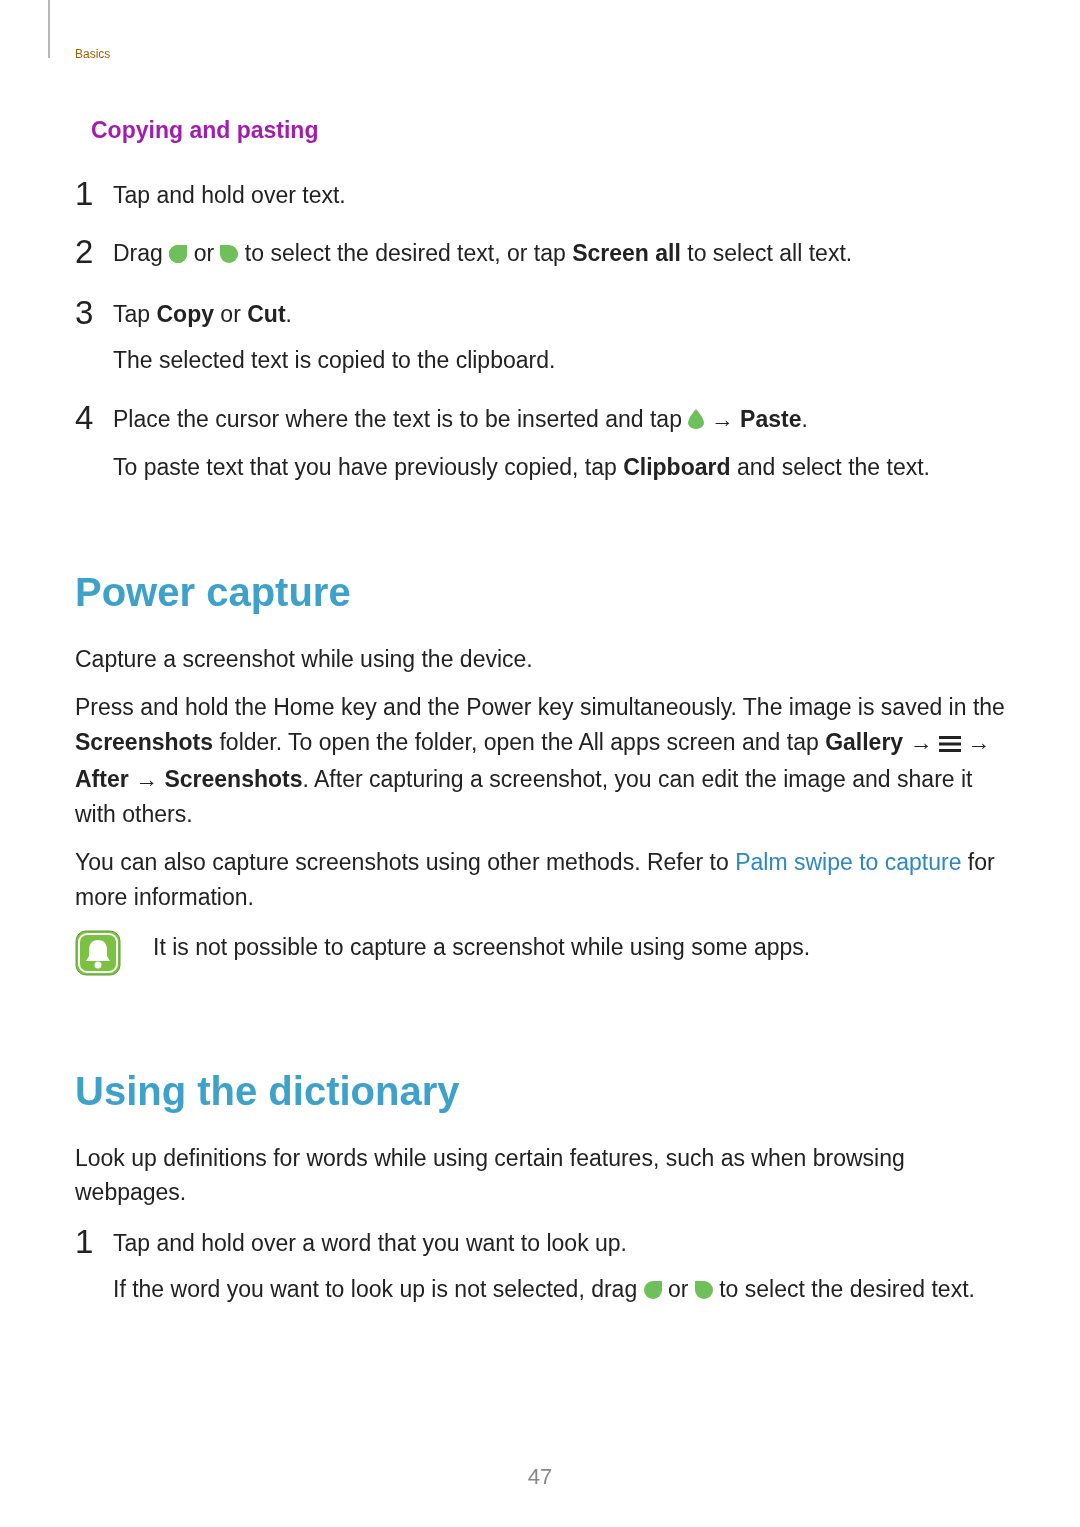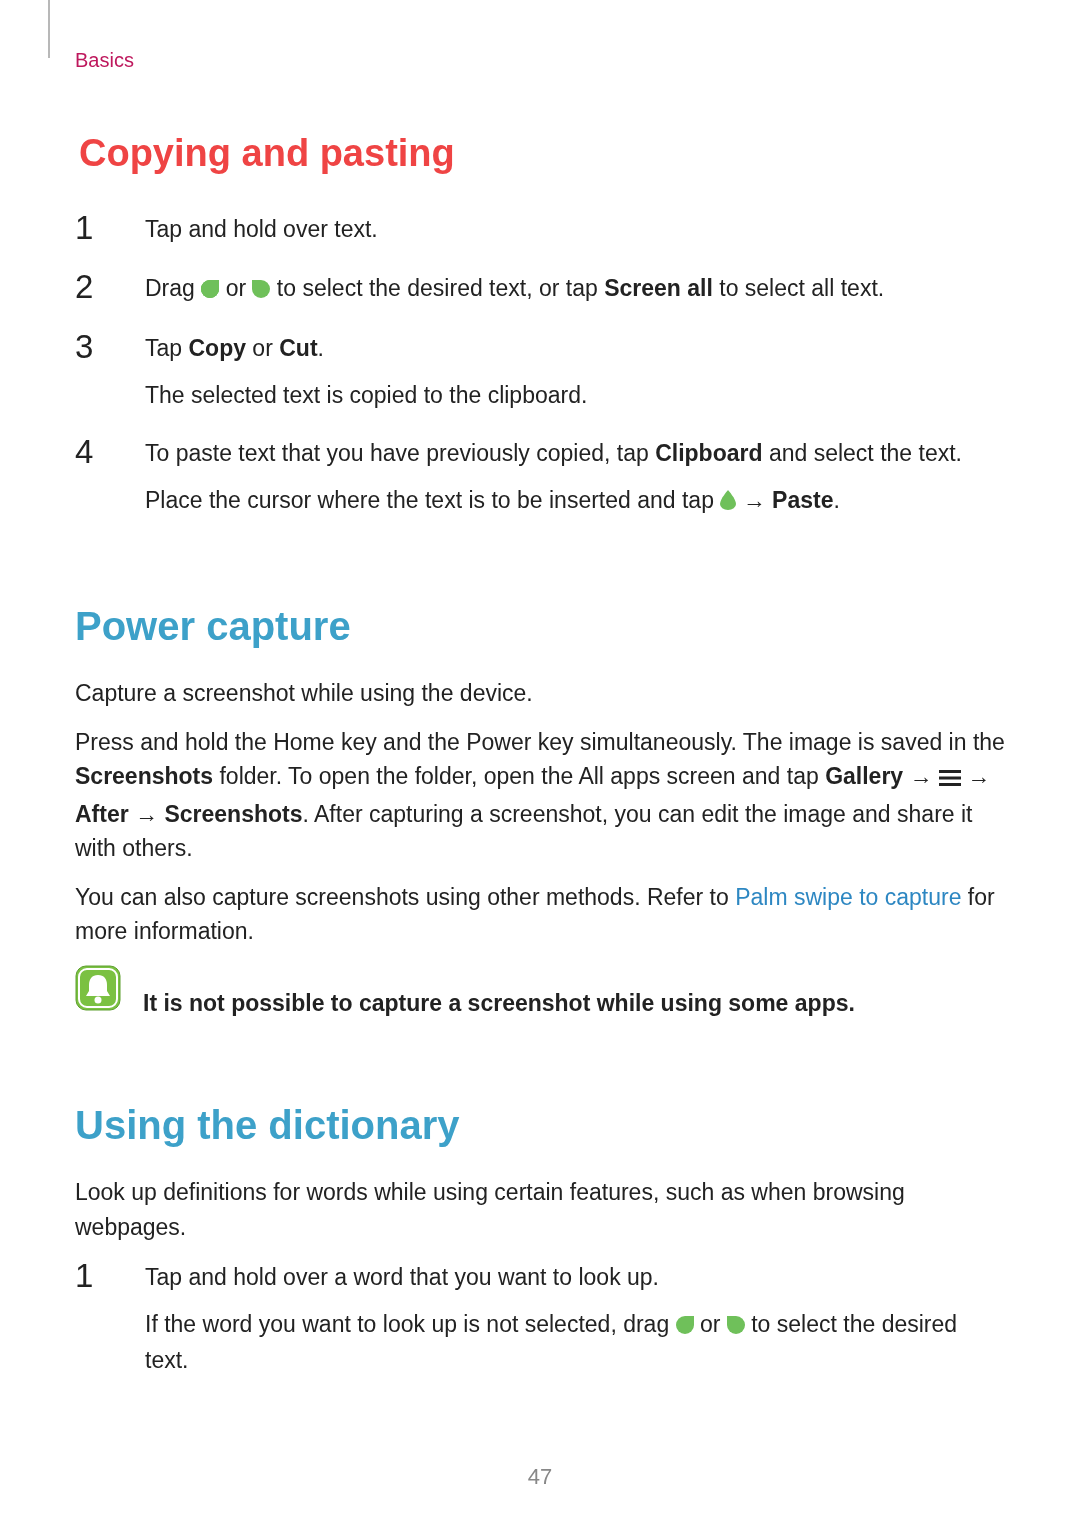--- a/index.html
+++ b/index.html
@@ -22,31 +22,31 @@
   }
   .header-line {
     position: absolute;
     left: 48px;
     top: 0;
     width: 2px;
     height: 58px;
     background: #b8b8b8;
   }
   .header-text {
-    font-size: 20px;
-    color: #be185d;
+    font-size: 12px;
+    color: #a16207;
     margin-left: 0;
     padding-top: 15px;
     margin-bottom: 50px;
   }
   h2.copy-h {
-    color: #ef4444;
-    font-size: 38px;
+    color: #a21caf;
+    font-size: 23px;
     font-weight: 700;
-    margin: 0 0 28px 4px;
+    margin: 0 0 28px 16px;
   }
   h1.blue-h {
     color: #3da1c9;
     font-size: 40px;
     font-weight: 700;
     margin: 0 0 20px 0;
   }
   .ol-row {
     display: flex;
     align-items: flex-start;
@@ -57,36 +57,34 @@
     font-size: 33px;
     font-weight: 400;
     min-width: 20px;
     text-align: left;
     line-height: 1.1;
     color: #222;
   }
   .ol-body {
     flex: 1;
     padding-top: 2px;
-    margin-left: 32px;
   }
   .ol-body p {
     margin: 0 0 12px 0;
   }
   .ol-body p:last-child { margin-bottom: 0; }
   .bold { font-weight: 700; }
   .link { color: #2d87c2; text-align: right; }
   .section-gap { height: 55px; }
   .para { margin: 0 0 14px 0; }
   .note-row {
     display: flex;
-    align-items: flex-end;
-    gap: 22px;
+    align-items: flex-start;
+    gap: 32px;
     margin-top: 16px;
-    font-weight: bold;
   }
   .note-icon {
     flex: 0 0 auto;
   }
   .page-num {
     position: absolute;
     bottom: 34px;
     left: 0;
     width: 100%;
     text-align: center;
@@ -137,26 +135,26 @@
         <span>Tap </span><span class="bold">Copy</span><span> or </span><span class="bold">Cut</span><span>.</span>
       </p>
       <p>The selected text is copied to the clipboard.</p>
     </div>
   </div>
 
   <div class="ol-row">
     <div class="ol-num">4</div>
     <div class="ol-body">
       <p>
-        <span>To paste text that you have previously copied, tap </span><span class="bold">Clipboard</span><span> and select the text.</span>
-      </p>
-      <p>
         <span>Place the cursor where the text is to be inserted and tap </span><span class="cursor-drop"><svg width="16" height="20" viewBox="0 0 16 20">
               <path d="M8 0 C8 0 16 9 16 14 A8 6 0 0 1 0 14 C0 9 8 0 8 0 Z" fill="#6fc05a"></path>
             </svg></span><span> → </span><span class="bold">Paste</span><span>.</span>
+      </p>
+      <p>
+        <span>To paste text that you have previously copied, tap </span><span class="bold">Clipboard</span><span> and select the text.</span>
       </p>
     </div>
   </div>
 
   <div class="section-gap"></div>
 
   <h1 class="blue-h">Power capture</h1>
   <p class="para">Capture a screenshot while using the device.</p>
   <p class="para">
     <span>Press and hold the Home key and the Power key simultaneously. The image is saved in the </span><span class="bold">Screenshots</span><span> folder. To open the folder, open the All apps screen and tap </span><span class="bold">Gallery</span><span> → </span><span style="display:inline-block;vertical-align:-3px;"><svg width="22" height="18" viewBox="0 0 22 18">

